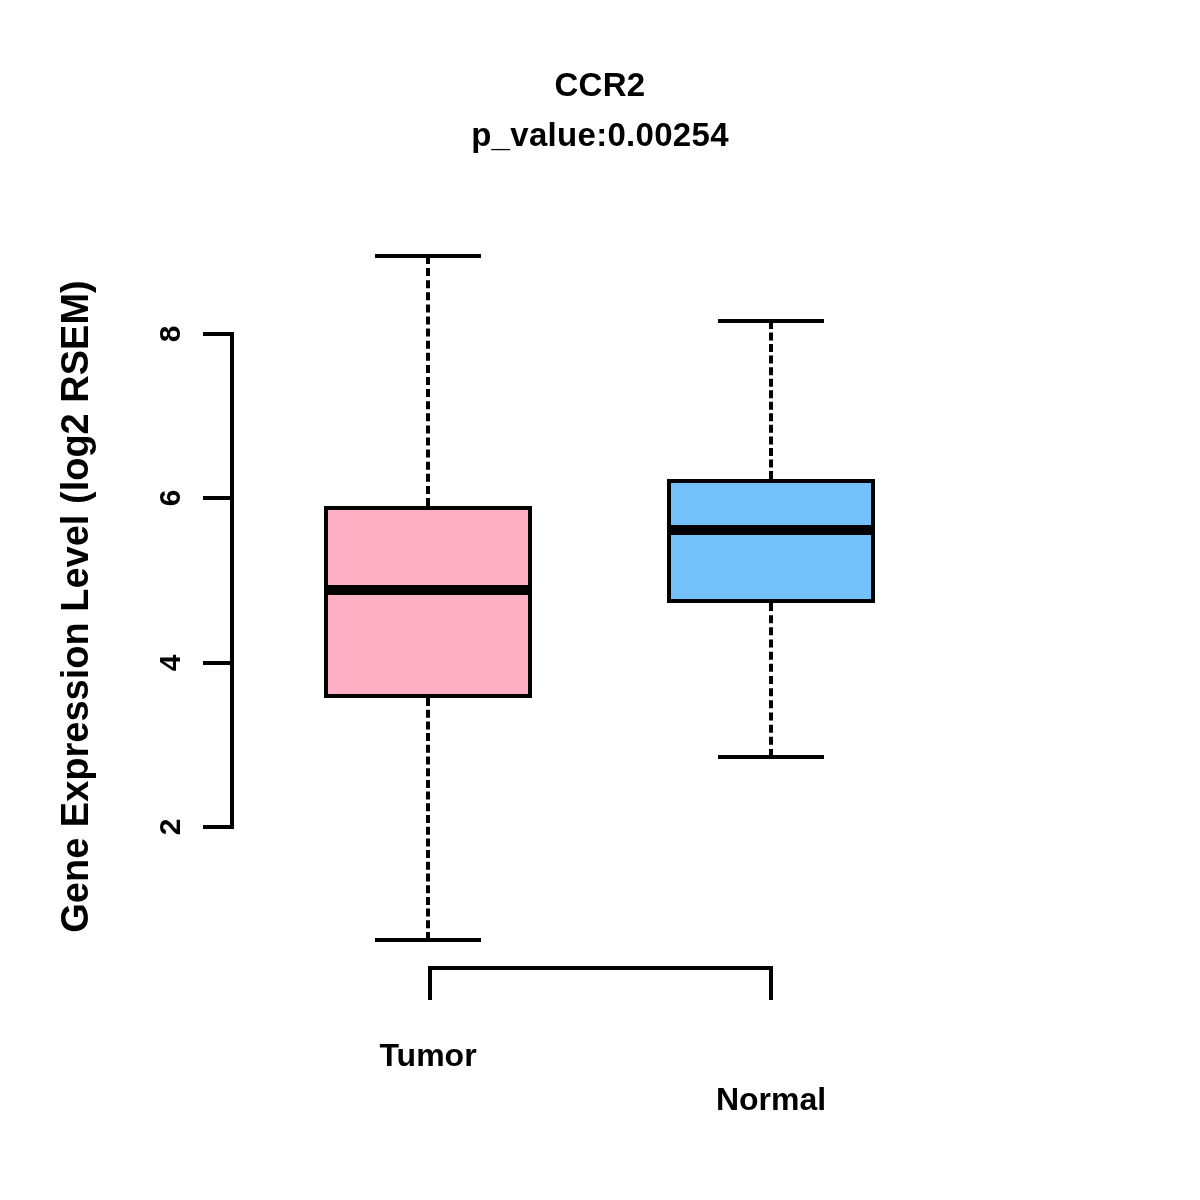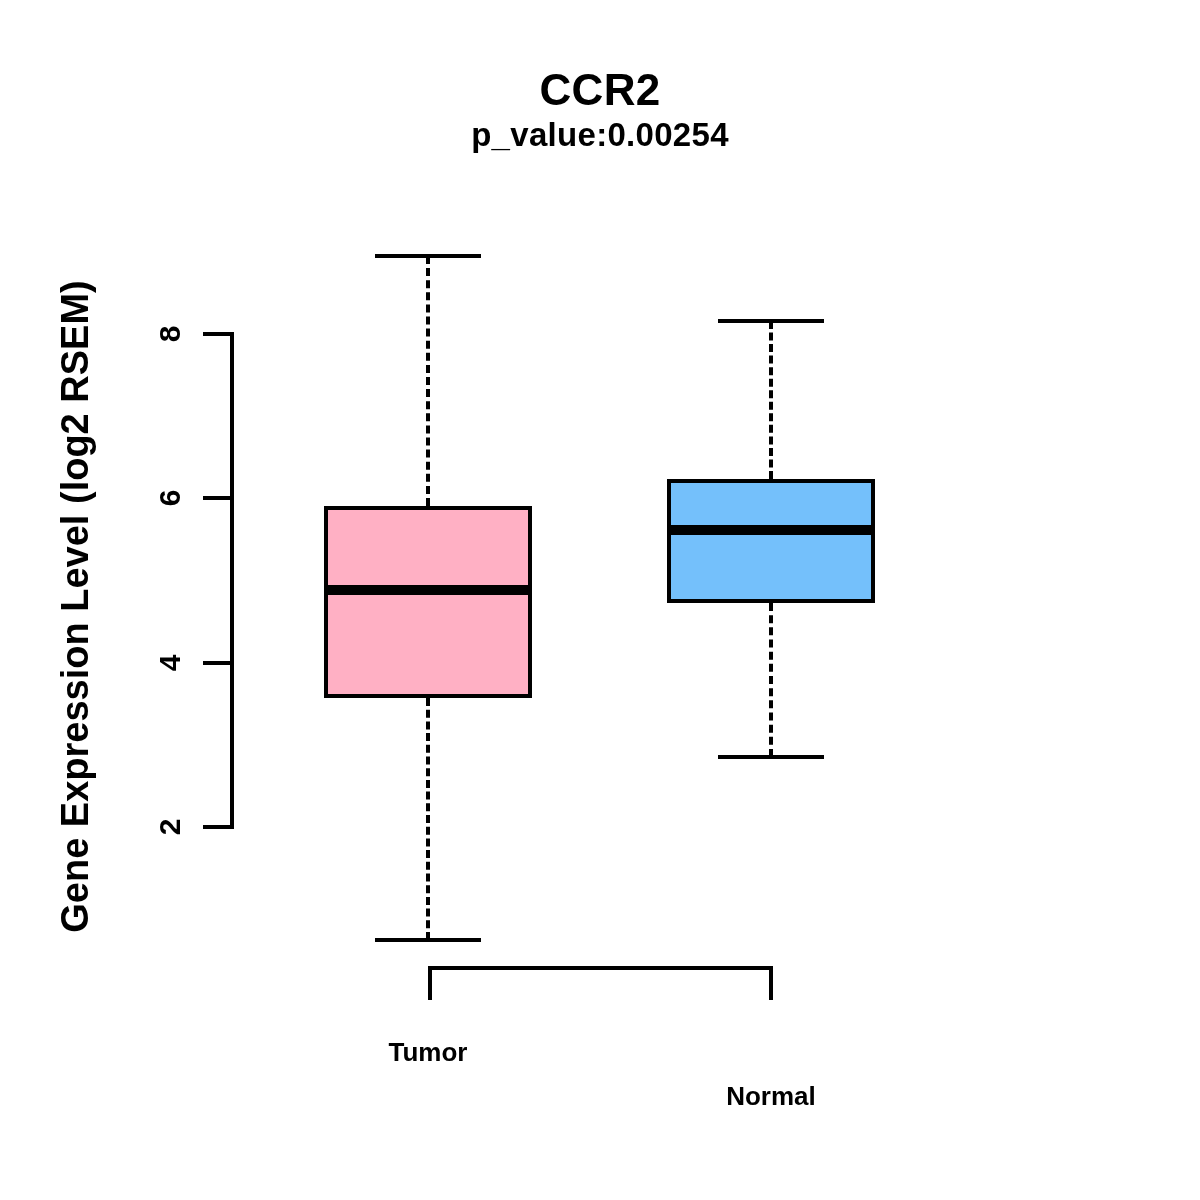--- a/index.html
+++ b/index.html
@@ -16,21 +16,21 @@
     font-family: "Liberation Sans", sans-serif;
   }
 
   
   .title-main {
     position: absolute;
     left: 0;
     top: 68px;
     width: 1200px;
     text-align: center;
-    font-size: 44px;
+    font-size: 33px;
     font-weight: bold;
     color: #000000;
     letter-spacing: 0.3px;
     line-height: 1.0;
   }
   .title-sub {
     position: absolute;
     left: 0;
     top: 118px;
     width: 1200px;
@@ -99,21 +99,21 @@
     top: 966px;
     width: 4px;
     height: 34px;
     background: #000000;
   }
   .xlab {
     position: absolute;
     top: 1037px;
     width: 300px;
     text-align: center;
-    font-size: 26px;
+    font-size: 32px;
     font-weight: bold;
     color: #000000;
   }
 
   
   .bp-box {
     position: absolute;
     box-sizing: border-box;
     border: 4px solid #000000;
   }

